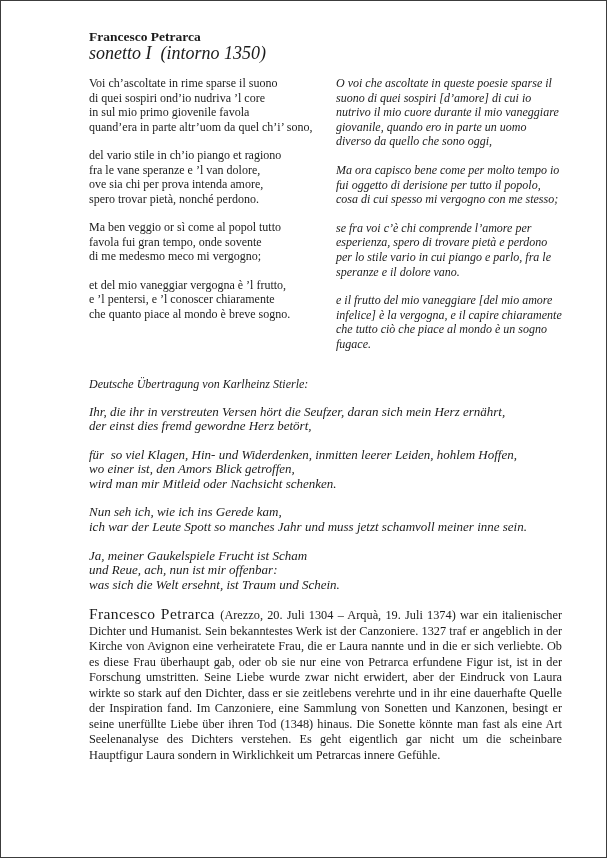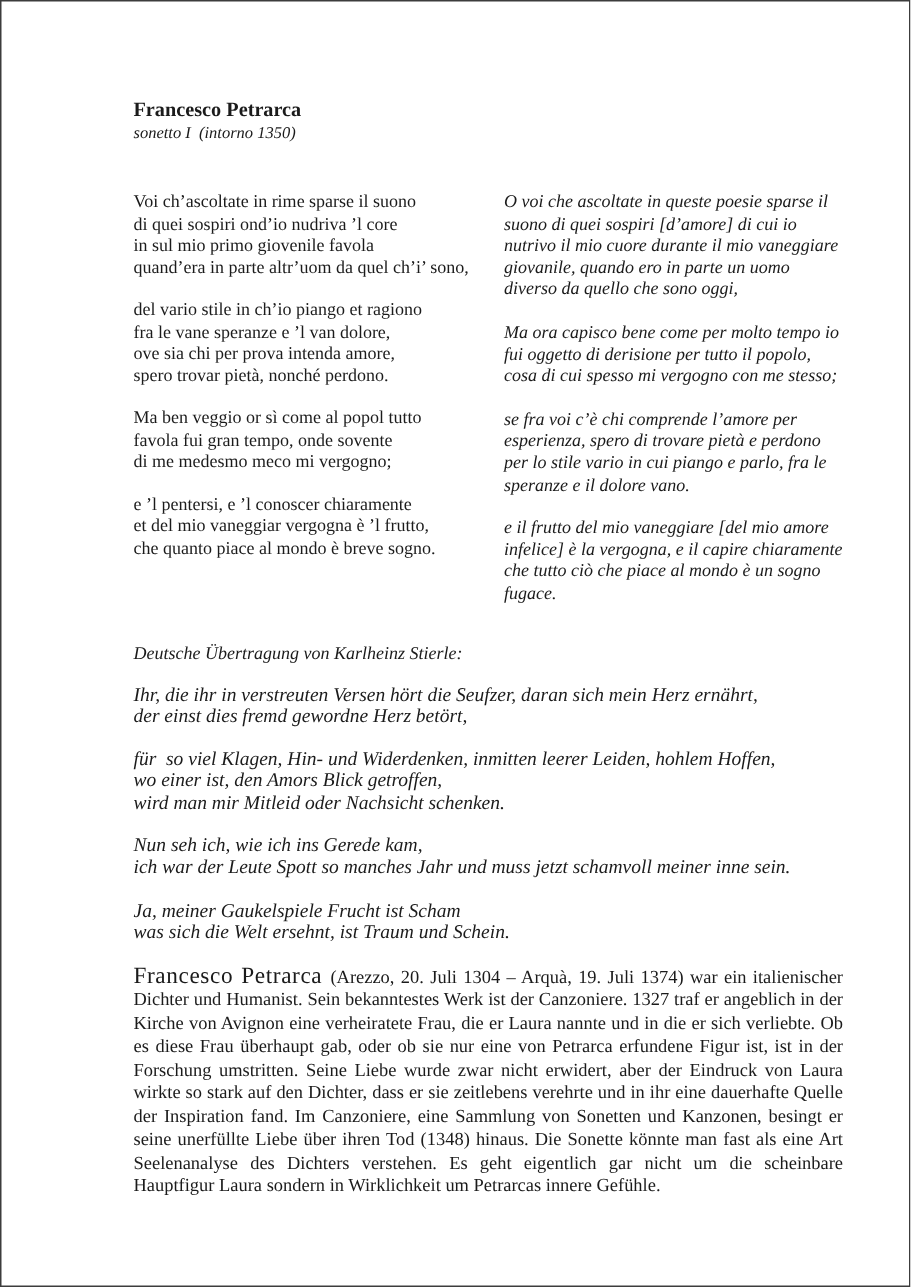--- a/index.html
+++ b/index.html
@@ -5,28 +5,28 @@
   html,body { margin:0; padding:0; background:#ffffff; }
   .page {
     width:605px; height:856px;
     border:1px solid #3c3c3c;
     background:#ffffff;
     font-family:"Liberation Serif", serif;
     color:#1b1b1b;
     overflow:hidden;
     position:relative;
   }
-  .content { padding:64px 44px 0 88px; }
+  .content { padding:28px 44px 0 88px; }
 
   
   .doc-title { font-size:13.5px; font-weight:bold; line-height:16px; }
-  .doc-subtitle { font-size:11px; font-style:italic; line-height:16px; white-space:pre; }
+  .doc-subtitle { font-size:18px; font-style:italic; line-height:16px; white-space:pre; }
 
   
-  .columns { display:flex; margin-top:30px; }
+  .columns { display:flex; margin-top:15px; }
   .col-left { width:247px; flex:0 0 247px; font-size:12px; line-height:14.5px; }
   .col-right { width:228px; flex:0 0 228px; font-size:12px; line-height:14.6px; }
   .stanza { margin-bottom:14px; }
   .stanza .line { white-space:pre; }
   .col-right-heading { font-size:12px; margin-bottom:13px; }
   .contemp-para { font-style:italic; margin:0 0 14px 0; }
 
   
   .german-heading { font-size:12px; font-style:italic; margin-top:11px; }
   .german-poem { margin-top:13px; font-size:13px; font-style:italic; line-height:14.6px; }
@@ -64,22 +64,22 @@
             <div class="line">spero trovar pietà, nonché perdono.</div>
           </div>
         <div class="stanza">
 
         <div class="line">Ma ben veggio or sì come al popol tutto</div>
             <div class="line">favola fui gran tempo, onde sovente</div>
             <div class="line">di me medesmo meco mi vergogno;</div>
           </div>
         <div class="stanza">
 
-        <div class="line">e ’l pentersi, e ’l conoscer chiaramente</div>
-            <div class="line">et del mio vaneggiar vergogna è ’l frutto,</div>
+        <div class="line">et del mio vaneggiar vergogna è ’l frutto,</div>
+            <div class="line">e ’l pentersi, e ’l conoscer chiaramente</div>
             <div class="line">che quanto piace al mondo è breve sogno.</div>
           </div>
       </div>
 
       <div class="col-right">
         <p class="contemp-para">O voi che ascoltate in queste poesie sparse il suono di quei sospiri [d’amore] di cui io nutrivo il mio cuore durante il mio vaneggiare giovanile, quando ero in parte un uomo diverso da quello che sono oggi,</p>
         <p class="contemp-para">Ma ora capisco bene come per molto tempo io fui oggetto di derisione per tutto il popolo, cosa di cui spesso mi vergogno con me stesso;</p>
         <p class="contemp-para">se fra voi c’è chi comprende l’amore per esperienza, spero di trovare pietà e perdono per lo stile vario in cui piango e parlo, fra le speranze e il dolore vano.</p>
         <p class="contemp-para">e il frutto del mio vaneggiare [del mio amore infelice] è la vergogna, e il capire chiaramente che tutto ciò che piace al mondo è un sogno fugace.</p>
       </div>
@@ -101,20 +101,21 @@
           <div class="line">wird man mir Mitleid oder Nachsicht schenken.</div>
         </div>
       <div class="stanza">
 
       <div class="line">Nun seh ich, wie ich ins Gerede kam,</div>
           <div class="line">ich war der Leute Spott so manches Jahr und muss jetzt schamvoll meiner inne sein.</div>
         </div>
       <div class="stanza">
 
       <div class="line">Ja, meiner Gaukelspiele Frucht ist Scham</div>
+          <div class="line">und Reue, ach, nun ist mir offenbar:</div>
           <div class="line">was sich die Welt ersehnt, ist Traum und Schein.</div>
         </div>
     </div>
 
     <div class="bio">
       
     <span class="run-large">Francesco Petrarca </span><span>(Arezzo, 20. Juli 1304 – Arquà, 19. Juli 1374) war ein italienischer Dichter und Humanist. Sein bekanntestes Werk ist der </span><span class="run-italic">Canzoniere</span><span>. 1327 traf er angeblich in der Kirche von Avignon eine verheiratete Frau, die er </span><span class="run-italic">Laura</span><span> nannte und in die er sich verliebte. Ob es diese Frau überhaupt gab, oder ob sie nur eine von Petrarca erfundene Figur ist, ist in der Forschung umstritten. Seine Liebe wurde zwar nicht erwidert, aber der Eindruck von Laura wirkte so stark auf den Dichter, dass er sie zeitlebens verehrte und in ihr eine dauerhafte Quelle der Inspiration fand. Im </span><span class="run-italic">Canzoniere</span><span>, eine Sammlung von Sonetten und Kanzonen, besingt er seine unerfüllte Liebe über ihren Tod (1348) hinaus. Die Sonette könnte man fast als eine Art Seelenanalyse des Dichters verstehen. Es geht eigentlich gar nicht um die scheinbare Hauptfigur </span><span class="run-italic">Laura</span><span> sondern in Wirklichkeit um Petrarcas innere Gefühle.</span></div>
 
   </div>
 </div>

